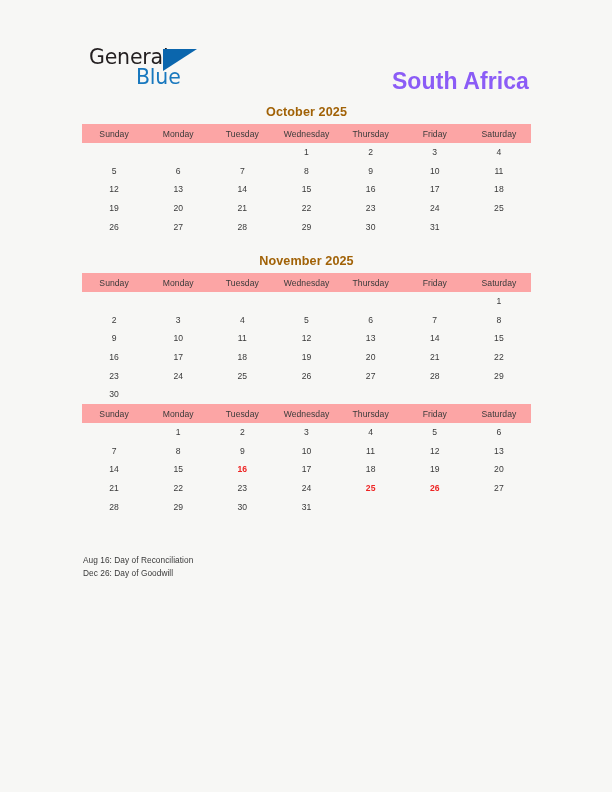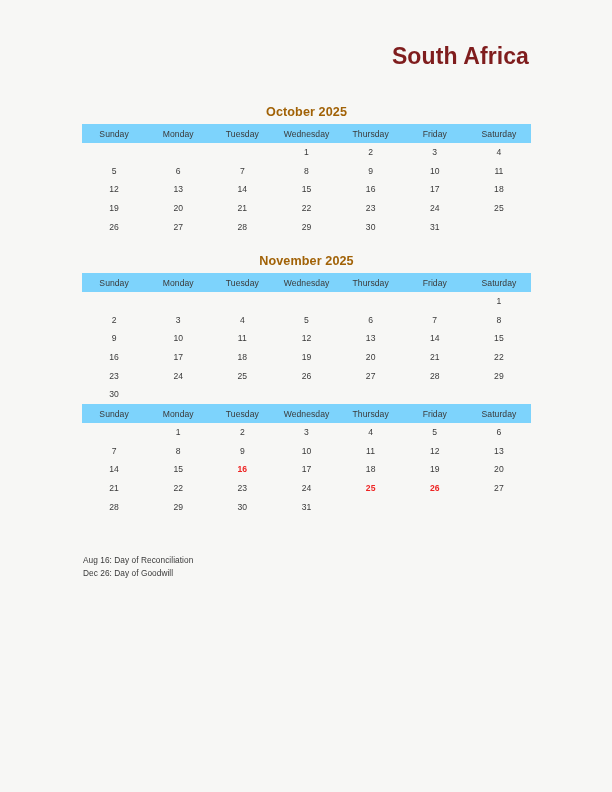--- a/index.html
+++ b/index.html
@@ -60,24 +60,24 @@
     top: 3px;
     width: 0;
     height: 0;
     border-left: 34px solid #0b66ad;
     border-bottom: 22px solid transparent;
   }
 
   .country-title {
     position: absolute;
     right: 83px;
-    top: 43px;
+    top: 68px;
     font-size: 23px;
     font-weight: bold;
-    color: #7f1d1d;
+    color: #8b5cf6;
     letter-spacing: 0.1px;
     text-align: left;
   }
 
   
   .month-block {
     position: absolute;
     left: 82px;
     width: 449px;
   }
@@ -93,21 +93,21 @@
     padding-bottom: 5px;
     letter-spacing: 0.1px;
   }
 
   table.cal {
     border-collapse: collapse;
     width: 449px;
     table-layout: fixed;
   }
   table.cal th {
-    background: #7dd3fc;
+    background: #fca5a5;
     font-size: 8.6px;
     font-weight: normal;
     color: #3a3a3a;
     height: 17px;
     text-align: center;
     vertical-align: middle;
     border: none;
     letter-spacing: 0.05px;
   }
   table.cal td {
@@ -139,20 +139,25 @@
     color: #3a3a3a;
     line-height: 13.4px;
     letter-spacing: 0.05px;
   }
 </style>
 </head>
 <body>
 
 <div class="page-header">
 
+  <div class="logo">
+    <span class="logo-general">General</span>
+    <span class="logo-triangle"></span>
+    <span class="logo-blue">Blue</span>
+  </div>
 
   <div class="country-title">South Africa</div>
 
 </div>
 
 <div class="month-block" id="month-0">
   <div class="month-title">October 2025</div>
   <table class="cal">
     <thead>
       <tr>

